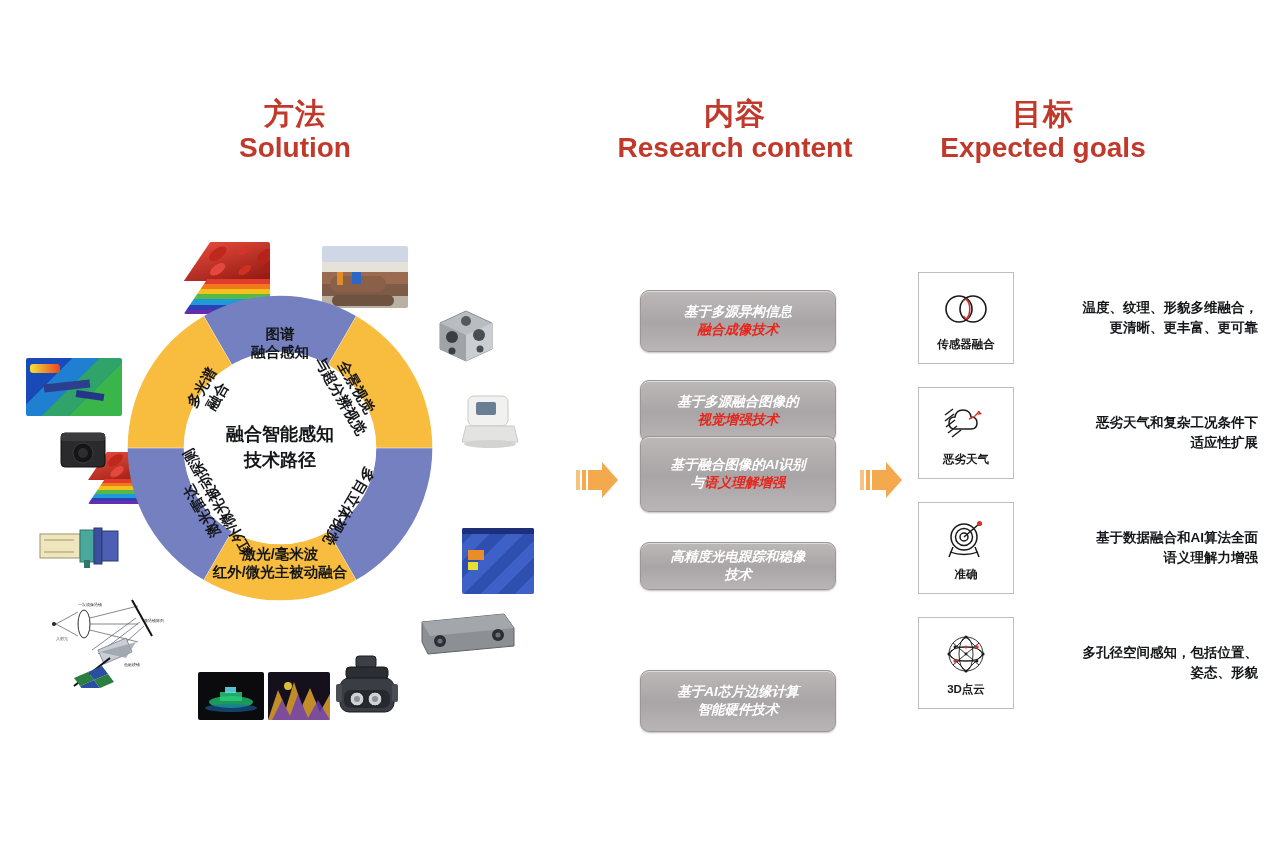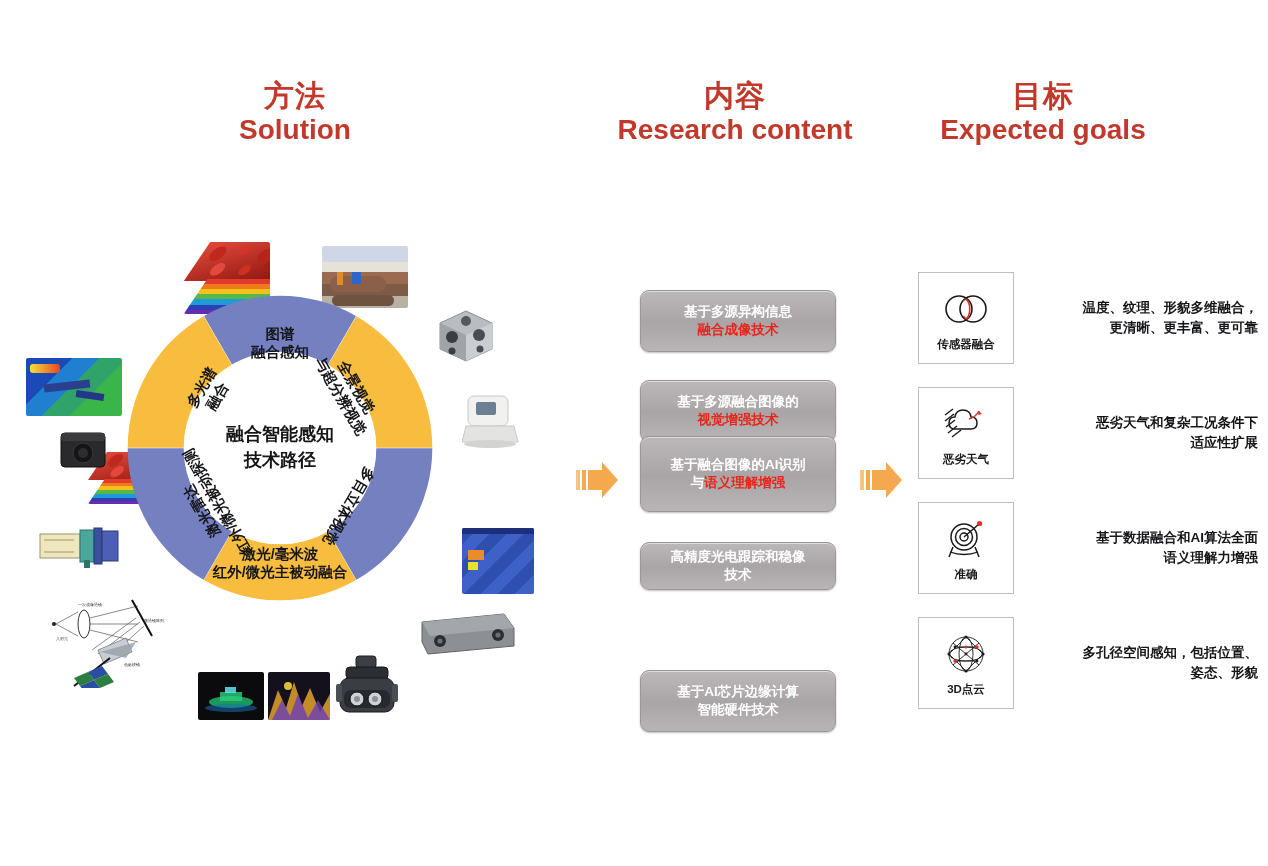--- a/index.html
+++ b/index.html
@@ -7,21 +7,21 @@
   html, body {
     width: 1268px; height: 866px;
     background: #ffffff;
     font-family: "Liberation Sans", "DejaVu Sans", sans-serif;
     overflow: hidden;
   }
   #root { position: relative; width: 1268px; height: 866px; background:#fff; }
 
   
   .col-head { position: absolute; text-align: center; color: #c0392b; line-height: 1.18; }
-  .col-head .cn { font-size: 30px; font-weight: 700; letter-spacing: 1px; }
+  .col-head .cn { font-size: 30px; font-weight: 700; letter-spacing: 1px; margin-top: 18px; }
   .col-head .en { font-size: 28px; font-weight: 700; letter-spacing: 0px; }
   #head-solution { left: 150px; top: 78px; width: 290px; }
   #head-content  { left: 560px; top: 78px; width: 350px; }
   #head-goals    { left: 878px; top: 78px; width: 330px; }
 
   
   #donut-wrap { position: absolute; left: 120px; top: 288px; width: 320px; height: 320px; }
   #donut-svg { position: absolute; inset: 0; }
   .donut-label {
     position: absolute; color: #15161a; font-weight: 700;
@@ -70,21 +70,21 @@
 
   
   .content-box {
     position: absolute; left: 640px; width: 196px;
     background: linear-gradient(180deg,#bdb8b8 0%, #a9a4a6 52%, #b9b4b5 100%);
     border: 1px solid #9b9698; border-radius: 9px;
     box-shadow: 0 1px 2px rgba(0,0,0,.25), inset 0 1px 0 rgba(255,255,255,.5);
     display:flex; align-items:center; justify-content:center;
     text-align:center; line-height:1.35; padding: 6px 8px;
   }
-  .content-box .t { font-size: 13.5px; font-weight: 700; color:#ffffff; }
+  .content-box .t { font-size: 13.5px; font-weight: 700; color:#ffffff;font-style:italic; }
   .content-box .t .hl { color:#e8251b; }
 
   
   .goal-row { position: absolute; left: 918px; width: 340px; display:flex; align-items:center; }
   .goal-icon-box {
     width: 96px; height: 92px; border:1px solid #bdbdbd; background:#fff;
     display:flex; flex-direction:column; align-items:center; justify-content:center;
     flex: 0 0 auto;
   }
   .goal-icon-box .ico { height: 50px; display:flex; align-items:center; justify-content:center; }

